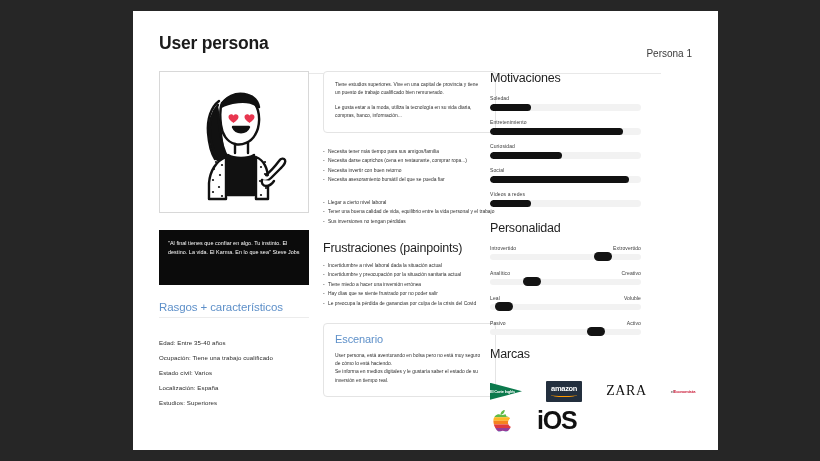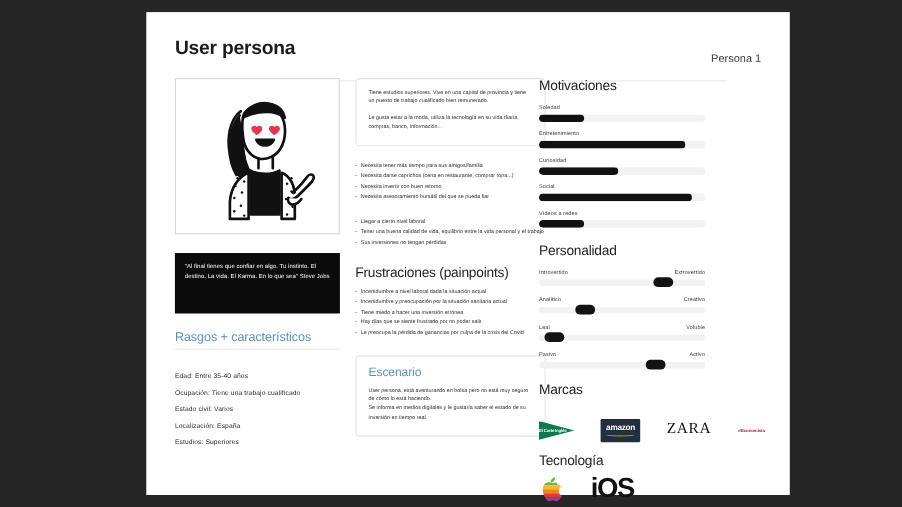--- a/index.html
+++ b/index.html
@@ -384,21 +384,20 @@
       <div class="brand-amazon">
         <div class="wordmark">amazon</div>
         <span class="smile"></span>
       </div>
       <div class="brand-zara">ZARA</div>
       <div class="brand-economista">
         <span>el</span><span class="red">Economista</span>
       </div>
     </div>
 
-    <div class="r-title" style="margin-top:10px;margin-bottom:2px">Tecnología</div>
     <div class="tech">
       <svg width="23" height="27" viewBox="0 0 23 27">
         <defs>
           <clipPath id="appleclip">
             <path d="M15.6 7.3c-1.5 0-2.6.8-3.4.8-.8 0-2-.8-3.3-.8C6.2 7.3 3.4 9.6 3.4 14c0 2.8 1 5.8 2.4 7.7 1.1 1.6 2.1 2.9 3.5 2.9 1.3 0 1.9-.8 3.5-.8 1.6 0 2.1.8 3.5.8 1.4 0 2.4-1.3 3.3-2.6.8-1.1 1.2-2.2 1.2-2.3-.1 0-2.8-1.1-2.8-4.2 0-2.7 2.1-3.9 2.2-4-1.2-1.8-3.1-1.9-3.6-2z"></path>
           </clipPath>
         </defs>
         <g clip-path="url(#appleclip)">
           <rect x="0" y="6" width="23" height="4.2" fill="#61bb46"></rect>
           <rect x="0" y="10.2" width="23" height="3.6" fill="#fdb827"></rect>

